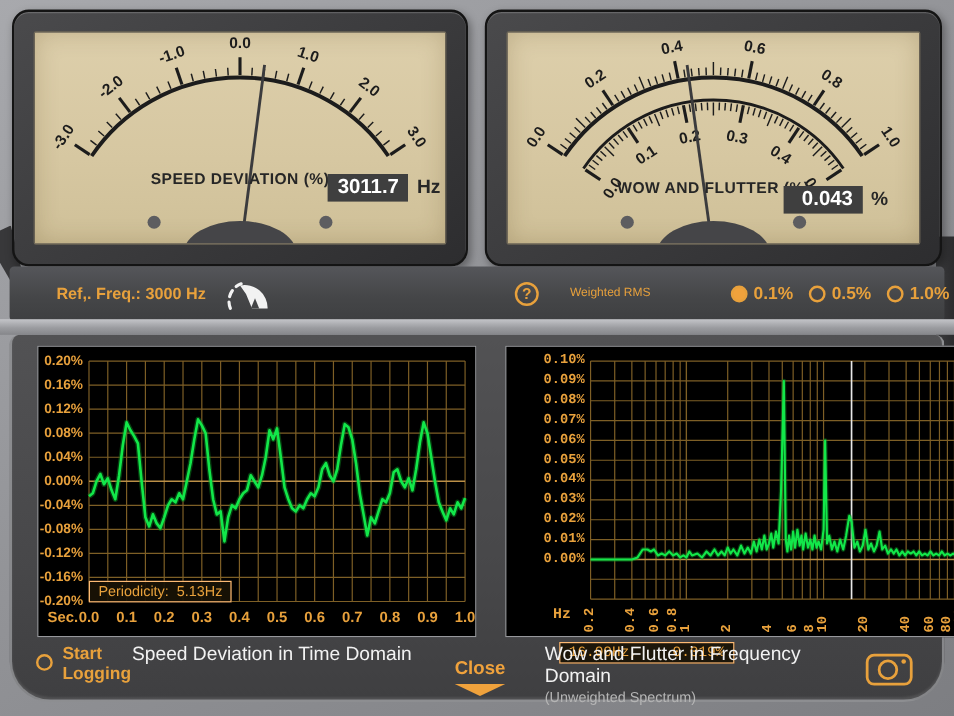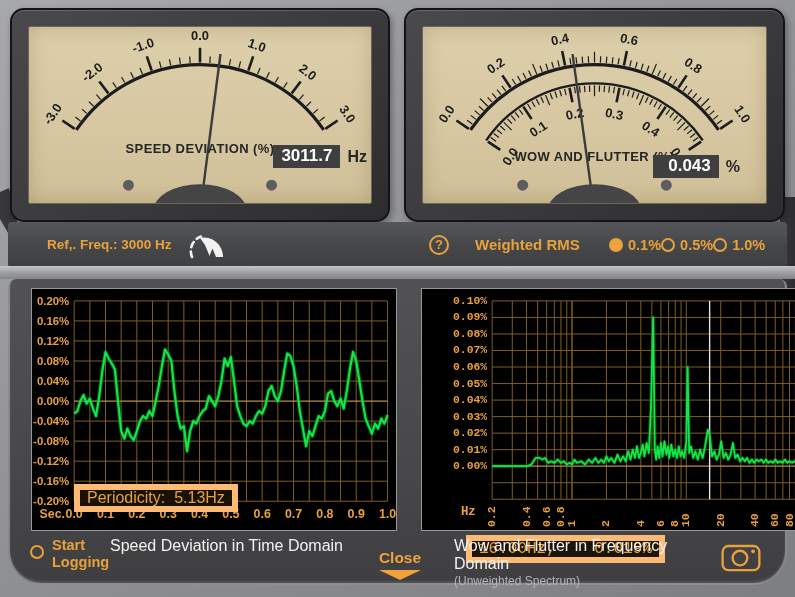--- a/index.html
+++ b/index.html
@@ -38,38 +38,38 @@
     background:linear-gradient(180deg,#55565a 0%,#454648 55%,#3e3f41 100%);border-radius:4px;}
   .control-bar .ref-freq{position:absolute;left:39px;top:0;height:46px;line-height:46px;
     color:#e8a13c;font-size:13.5px;font-weight:600;}
   .logo{position:absolute;left:178px;top:6px;width:42px;height:34px;}
   .brand{position:absolute;left:230px;top:0;height:46px;line-height:46px;color:#f2f2f2;
     font-size:17px;}
   .brand span{margin-right:13px;}
   .help-circle{position:absolute;left:421px;top:13px;width:20px;height:20px;border:2px solid #e8a13c;
     border-radius:50%;color:#e8a13c;font-size:13px;font-weight:bold;text-align:center;line-height:16px;cursor:pointer;}
   .weighted{position:absolute;left:467px;top:0;height:46px;line-height:46px;color:#e8a13c;
-    font-size:15px;font-weight:700;}
-  .ranges{position:absolute;left:601px;top:0;height:46px;display:flex;align-items:center;}
+    font-size:10px;font-weight:400;}
+  .ranges{position:absolute;left:601px;top:0;height:46px;display:flex;align-items:center;gap:13px;}
   .range-item{display:flex;align-items:center;gap:5px;color:#e8a13c;font-size:14.5px;font-weight:600;cursor:pointer;}
   .radio{width:14px;height:14px;border:2px solid #e8a13c;border-radius:50%;}
   .radio.sel{background:#f0a23c;}
   .ridge{position:absolute;left:0;top:266px;width:795px;height:13px;
     background:linear-gradient(180deg,#c4c5c9 0%,#9b9ca0 55%,#85868a 100%);}
   
   .bottom-panel{position:absolute;left:8px;top:279px;width:779px;height:306px;
     background:linear-gradient(180deg,#525254 0%,#474749 65%,#3f3f41 100%);
     border:2px solid rgba(190,191,195,.55);border-top:none;border-radius:8px 8px 34px 34px;
     box-shadow:inset 0 -2px 2px rgba(255,255,255,.10);}
   .chart{position:absolute;top:9px;height:243px;background:#000;border:1px solid #97989c;}
   .chart.cl{left:21px;width:366px;}
   .chart.cr{left:411px;width:418px;font-family:Liberation Mono, monospace;}
   .chart svg{position:absolute;left:0;top:0;width:100%;height:100%;}
-  .chart-annot{position:absolute;background:rgba(25,18,5,.92);border:6px solid #fdba74;
-    color:#e8a13c;font-size:16px;line-height:14px;padding:1px 7px;white-space:pre;}
+  .chart-annot{position:absolute;background:rgba(25,18,5,.92);border:1px solid #fdba74;
+    color:#e8a13c;font-size:12px;line-height:14px;padding:1px 7px;white-space:pre;}
   .annot-l{left:42px;top:195px;}
   .annot-r{left:44px;top:198px;margin-top:48px;}
   
   .start-log{position:absolute;left:20px;top:258px;display:flex;gap:8px;cursor:pointer;}
   .start-circle{width:14px;height:14px;border:2px solid #e8a13c;border-radius:50%;margin-top:8px;}
   .start-text{color:#e8a13c;font-size:14.5px;line-height:17px;font-weight:600;}
   .ft{position:absolute;}
   .ft .t{color:#f2f2f2;font-size:16px;}
   .ft .s{color:#b5b5b5;font-size:12px;margin-top:1px;}
   .ft-left{left:100px;top:258px;width:262px;}

